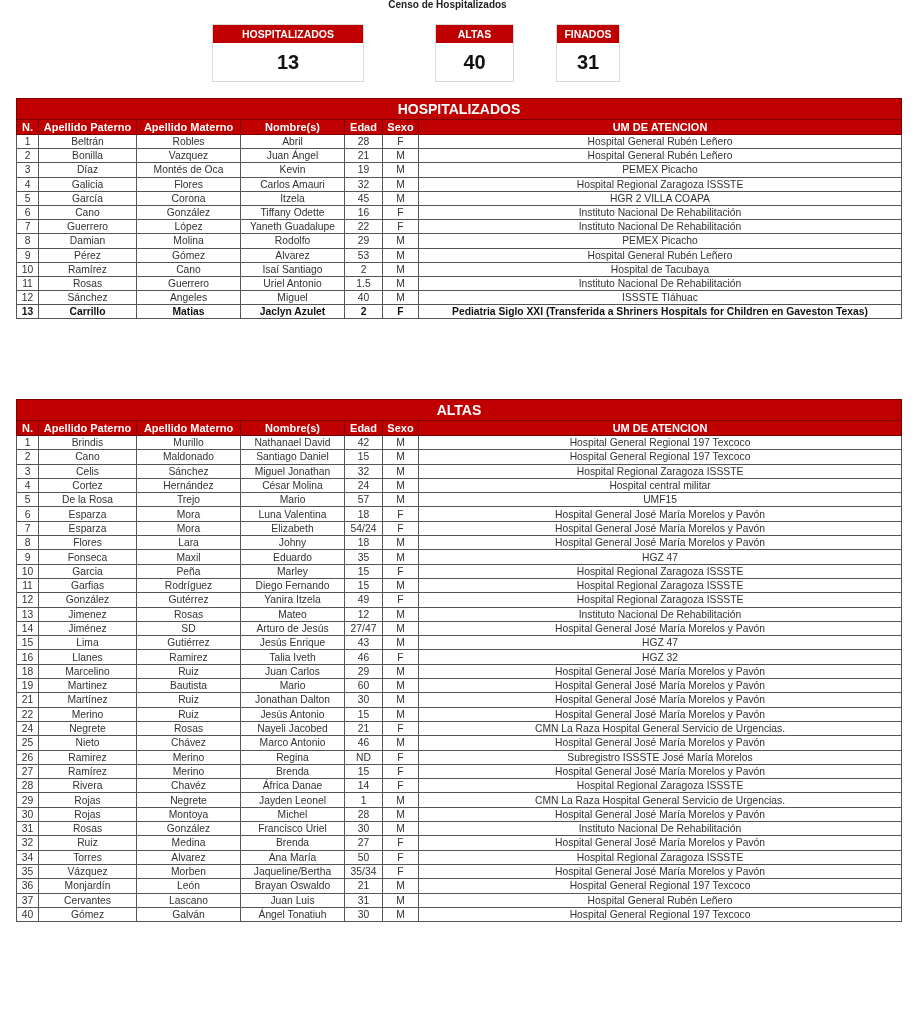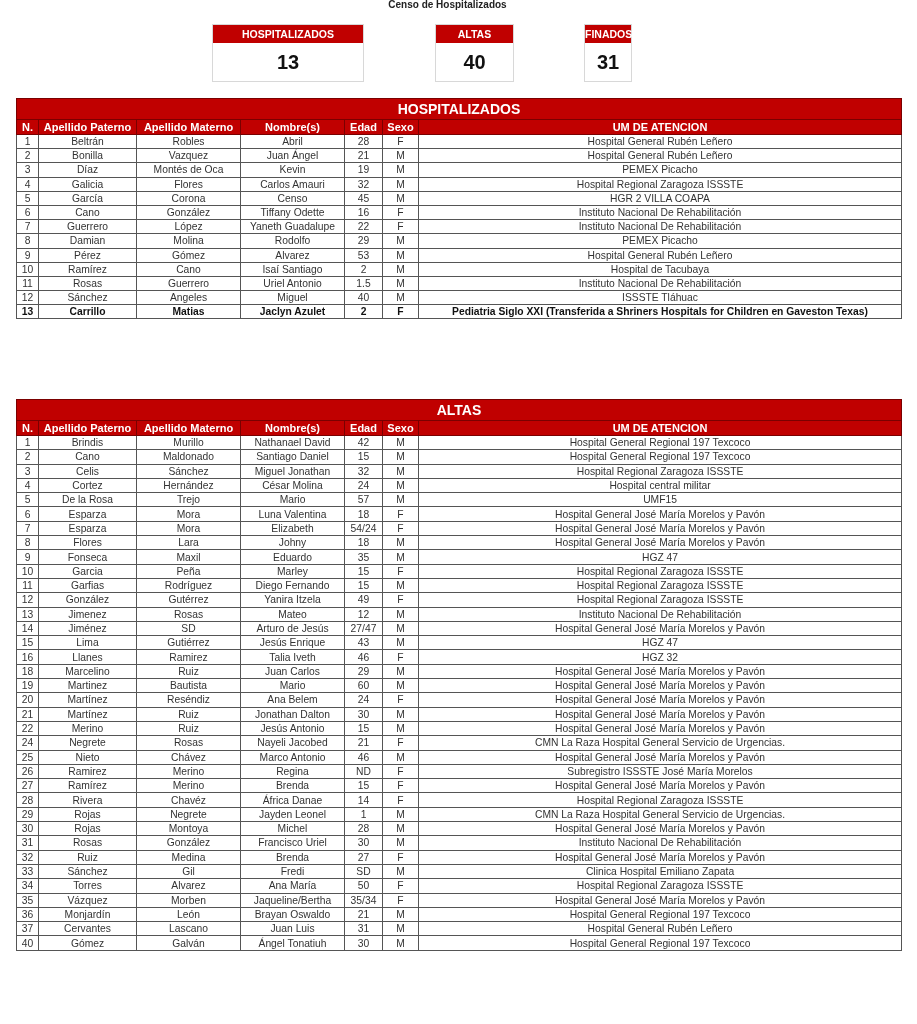--- a/index.html
+++ b/index.html
@@ -14,21 +14,21 @@
   .stat-card { position: absolute; top: 24px; border: 1px solid #d8d8d8; background: #fff; }
   .stat-card .stat-label {
     background: #c00000; color: #fff; font-weight: bold; font-size: 10.5px;
     text-align: center; height: 18px; line-height: 18px;
   }
   .stat-card .stat-value {
     font-weight: bold; font-size: 20px; text-align: center; height: 38px; line-height: 38px; color: #111;
   }
   #card-hosp { left: 212px; width: 152px; }
   #card-altas { left: 435px; width: 79px; }
-  #card-finados { left: 584px; width: 48px; }
+  #card-finados { left: 556px; width: 64px; }
 
   table.census {
     position: absolute; left: 16px; width: 885px; border-collapse: collapse;
     font-size: 10.3px; table-layout: fixed;
   }
   table.census th, table.census td {
     border: 1px solid #555; text-align: center; white-space: nowrap; overflow: hidden;
     padding: 0 2px;
   }
   table.census td { height: 14.2px; line-height: 13px; color: #333; }
@@ -125,21 +125,21 @@
         <td>Flores</td>
         <td>Carlos Amauri</td>
         <td>32</td>
         <td>M</td>
         <td>Hospital Regional Zaragoza ISSSTE</td>
       </tr>
       <tr>
         <td>5</td>
         <td>García</td>
         <td>Corona</td>
-        <td>Censo</td>
+        <td>Itzela</td>
         <td>45</td>
         <td>M</td>
         <td>HGR 2 VILLA COAPA</td>
       </tr>
       <tr>
         <td>6</td>
         <td>Cano</td>
         <td>González</td>
         <td>Tiffany Odette</td>
         <td>16</td>
@@ -393,29 +393,20 @@
       <tr>
         <td>19</td>
         <td>Martinez</td>
         <td>Bautista</td>
         <td>Mario</td>
         <td>60</td>
         <td>M</td>
         <td>Hospital General José María Morelos y Pavón</td>
       </tr>
       <tr>
-        <td>20</td>
-        <td>Martínez</td>
-        <td>Reséndiz</td>
-        <td>Ana Belem</td>
-        <td>24</td>
-        <td>F</td>
-        <td>Hospital General José María Morelos y Pavón</td>
-      </tr>
-      <tr>
         <td>21</td>
         <td>Martínez</td>
         <td>Ruiz</td>
         <td>Jonathan Dalton</td>
         <td>30</td>
         <td>M</td>
         <td>Hospital General José María Morelos y Pavón</td>
       </tr>
       <tr>
         <td>22</td>
@@ -501,29 +492,20 @@
       <tr>
         <td>32</td>
         <td>Ruiz</td>
         <td>Medina</td>
         <td>Brenda</td>
         <td>27</td>
         <td>F</td>
         <td>Hospital General José María Morelos y Pavón</td>
       </tr>
       <tr>
-        <td>33</td>
-        <td>Sánchez</td>
-        <td>Gil</td>
-        <td>Fredi</td>
-        <td>SD</td>
-        <td>M</td>
-        <td>Clinica Hospital Emiliano Zapata</td>
-      </tr>
-      <tr>
         <td>34</td>
         <td>Torres</td>
         <td>Alvarez</td>
         <td>Ana María</td>
         <td>50</td>
         <td>F</td>
         <td>Hospital Regional Zaragoza ISSSTE</td>
       </tr>
       <tr>
         <td>35</td>

